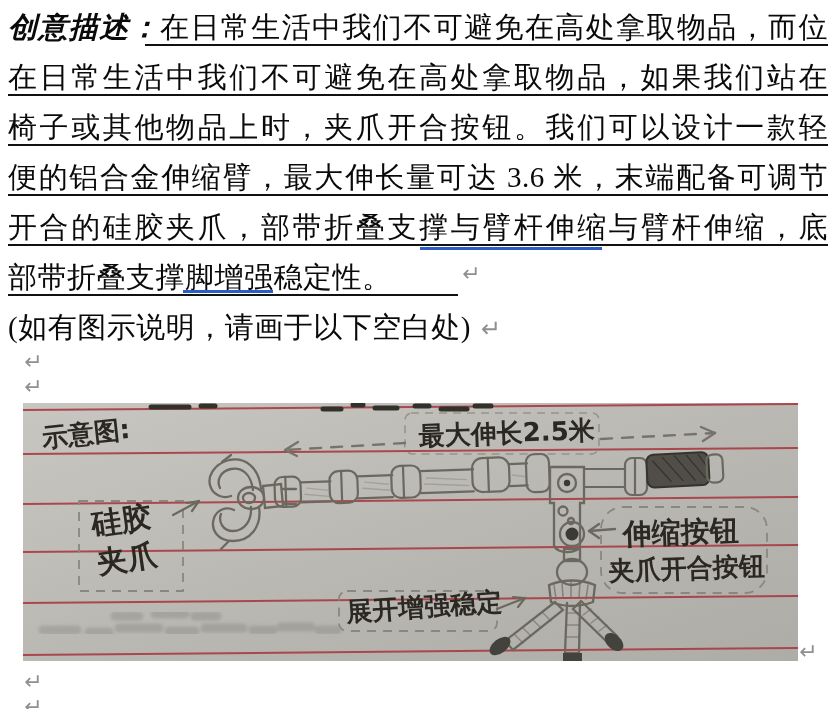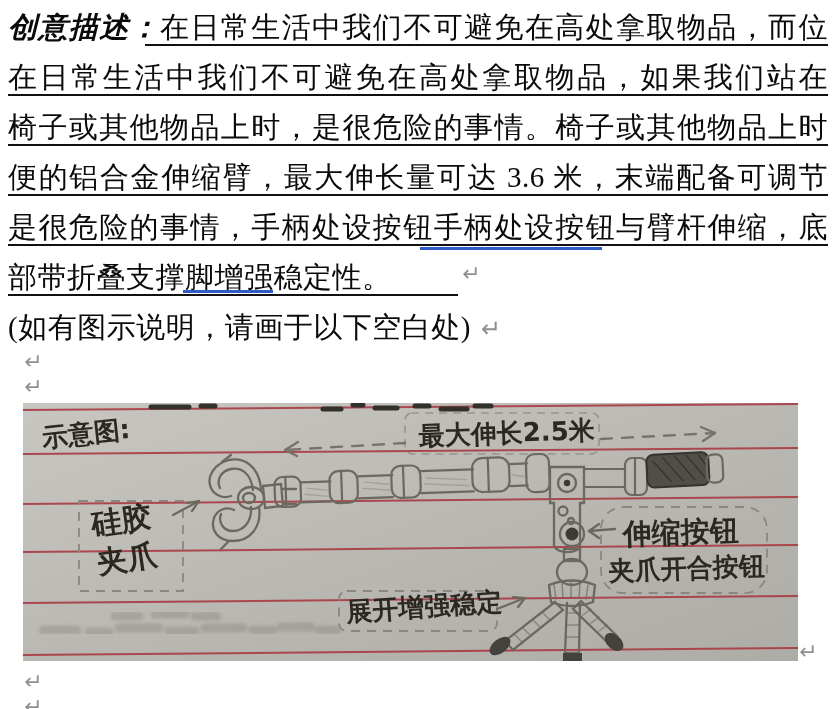--- a/index.html
+++ b/index.html
@@ -32,27 +32,27 @@
 </head>
 <body>
 
 <div class="docline justify" style="top:10px">
   <span class="heading">创意描述：</span><span>在日常生活中我们不可避免在高处拿取物品，而位</span>
 </div>
 <div class="docline justify" style="top:60px">
   <span>在日常生活中我们不可避免在高处拿取物品，如果我们站在</span>
 </div>
 <div class="docline justify" style="top:110px">
-  <span>椅子或其他物品上时，是很危险的事情。椅子或其他物品上时</span>
+  <span>椅子或其他物品上时，夹爪开合按钮。我们可以设计一款轻</span>
 </div>
 <div class="docline justify" style="top:160px">
   <span>便的铝合金伸缩臂，最大伸长量可达 3.6 米，末端配备可调节</span>
 </div>
 <div class="docline justify" style="top:210px">
-  <span>是很危险的事情，手柄处设按钮</span><span>手柄处设按钮</span><span>与臂杆伸缩，底</span>
+  <span>开合的硅胶夹爪，部带折叠支撑</span><span>与臂杆伸缩</span><span>与臂杆伸缩，底</span>
 </div>
 <div class="docline" style="top:260px">
   <span>部带折叠支撑</span><span>脚增强</span><span>稳定性。</span>
 </div>
 <div class="docline" style="top:310px">
   <span>(如有图示说明，请画于以下空白处)</span><span class="pilcrow-inline">↵</span>
 </div>
 
 <div class="ulbar" style="left:145px;top:44px;width:683px"></div>
 <div class="ulbar" style="left:8px;top:94px;width:820px"></div>

